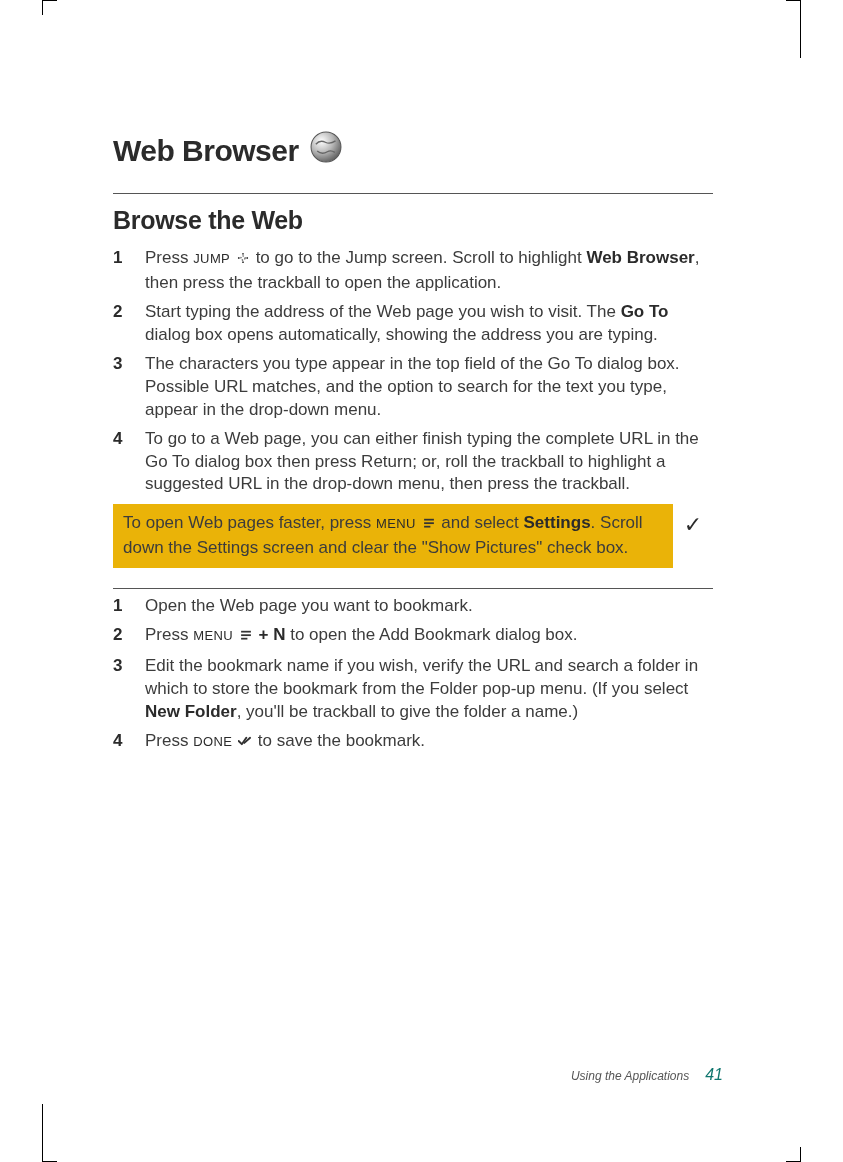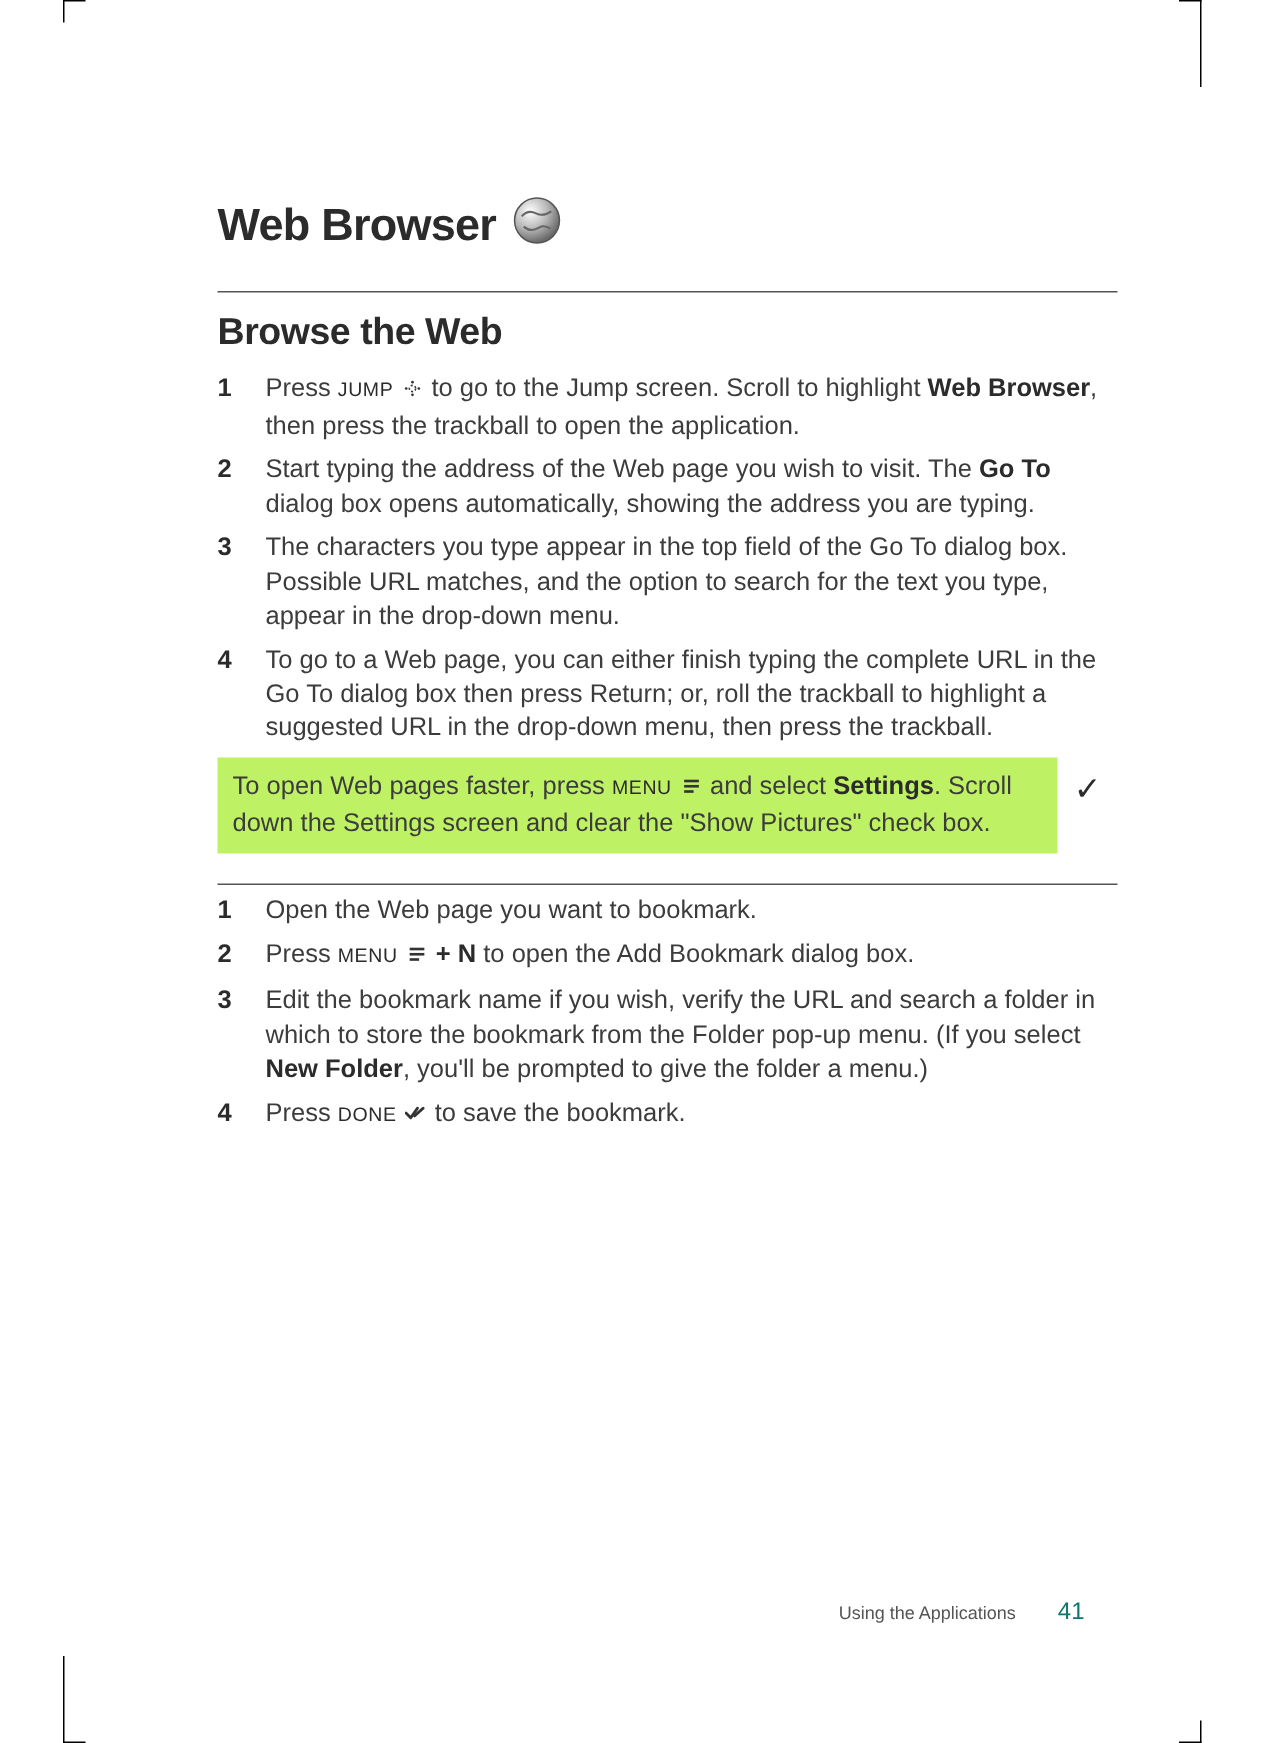--- a/index.html
+++ b/index.html
@@ -19,21 +19,20 @@
   .crop-bottom-left { position:absolute; bottom:0; left:42px; width:15px; border-bottom:1px solid #000; }
   .crop-bottom-left-v { position:absolute; bottom:0; left:42px; height:58px; border-left:1px solid #000; }
   .crop-bottom-right { position:absolute; bottom:0; right:42px; width:15px; border-bottom:1px solid #000; }
   .crop-bottom-right-v { position:absolute; bottom:0; right:42px; height:15px; border-left:1px solid #000; }
 
   .page {
     position: absolute;
     top: 130px;
     left: 113px;
     width: 600px;
-    margin-left: 32px;
   }
   h1.title {
     font-family: "Arial Black","Helvetica Neue",Helvetica,Arial,sans-serif;
     font-stretch: condensed;
     font-weight: 900;
     font-size: 30px;
     letter-spacing: -0.5px;
     margin: 0 0 22px 0;
     display: flex;
     align-items: center;
@@ -78,21 +77,21 @@
     font-size: 13px;
     font-weight: 400;
     letter-spacing: 0.4px;
     color: #2b2b2b;
   }
   .inline-bold { font-weight: 800; color:#2b2b2b; }
   .ic { display:inline-block; vertical-align:-2px; margin:0 1px; }
   .ic svg { width:14px; height:14px; }
   .tip-row { display:flex; align-items:flex-start; margin: 4px 0 20px 0; }
   .tip-box {
-    background: #bef264;
+    background: #eab308;
     padding: 8px 10px;
     font-size: 17px;
     line-height: 1.35;
     color: #3c3c3c;
     flex:1;
   }
   .tip-check {
     flex: 0 0 40px;
     display:flex;
     align-items:flex-start;
@@ -101,22 +100,23 @@
     font-size: 22px;
     color:#2b2b2b;
   }
   .footer {
     position: absolute;
     right: 120px;
     bottom: 78px;
     font-size: 12px;
     color: #555;
     display:flex;
-    gap:28px;
+    gap:16px;
     align-items: baseline;
+    font-style: italic;
   }
   .footer .pg { font-size:16px; color:#0f766e; }
 </style>
 </head>
 <body>
 
 <div class="crop-top-left"></div>
 <div class="crop-top-left-v"></div>
 <div class="crop-top-right"></div>
 <div class="crop-top-right-v"></div>
@@ -204,21 +204,21 @@
         <span class="ic"><svg viewBox="0 0 20 20">
               <rect x="3" y="4" width="14" height="2.5" fill="#333"></rect>
               <rect x="3" y="9" width="14" height="2.5" fill="#333"></rect>
               <rect x="3" y="14" width="9" height="2.5" fill="#333"></rect>
             </svg></span><span class="inline-bold"> + N</span><span> to open the Add Bookmark dialog box.</span>
       </span>
     </li>
     <li>
       <span class="num">3</span>
       <span class="body">
-        <span>Edit the bookmark name if you wish, verify the URL and search a folder in which to store the bookmark from the Folder pop-up menu. (If you select </span><span class="inline-bold">New Folder</span><span>, you'll be prompted to give the folder a menu.)</span>
+        <span>Edit the bookmark name if you wish, verify the URL and search a folder in which to store the bookmark from the Folder pop-up menu. (If you select </span><span class="inline-bold">New Folder</span><span>, you'll be trackball to give the folder a name.)</span>
       </span>
     </li>
     <li>
       <span class="num">4</span>
       <span class="body">
         <span>Press </span><span class="smallcap">DONE</span>
         <span class="ic"><svg viewBox="0 0 22 14">
               <path d="M1 7 l5 5 l7 -10" fill="none" stroke="#333" stroke-width="3" stroke-linecap="round" stroke-linejoin="round"></path>
               <path d="M10 10 l9 -8" fill="none" stroke="#333" stroke-width="3" stroke-linecap="round"></path>
             </svg></span><span> to save the bookmark.</span>

